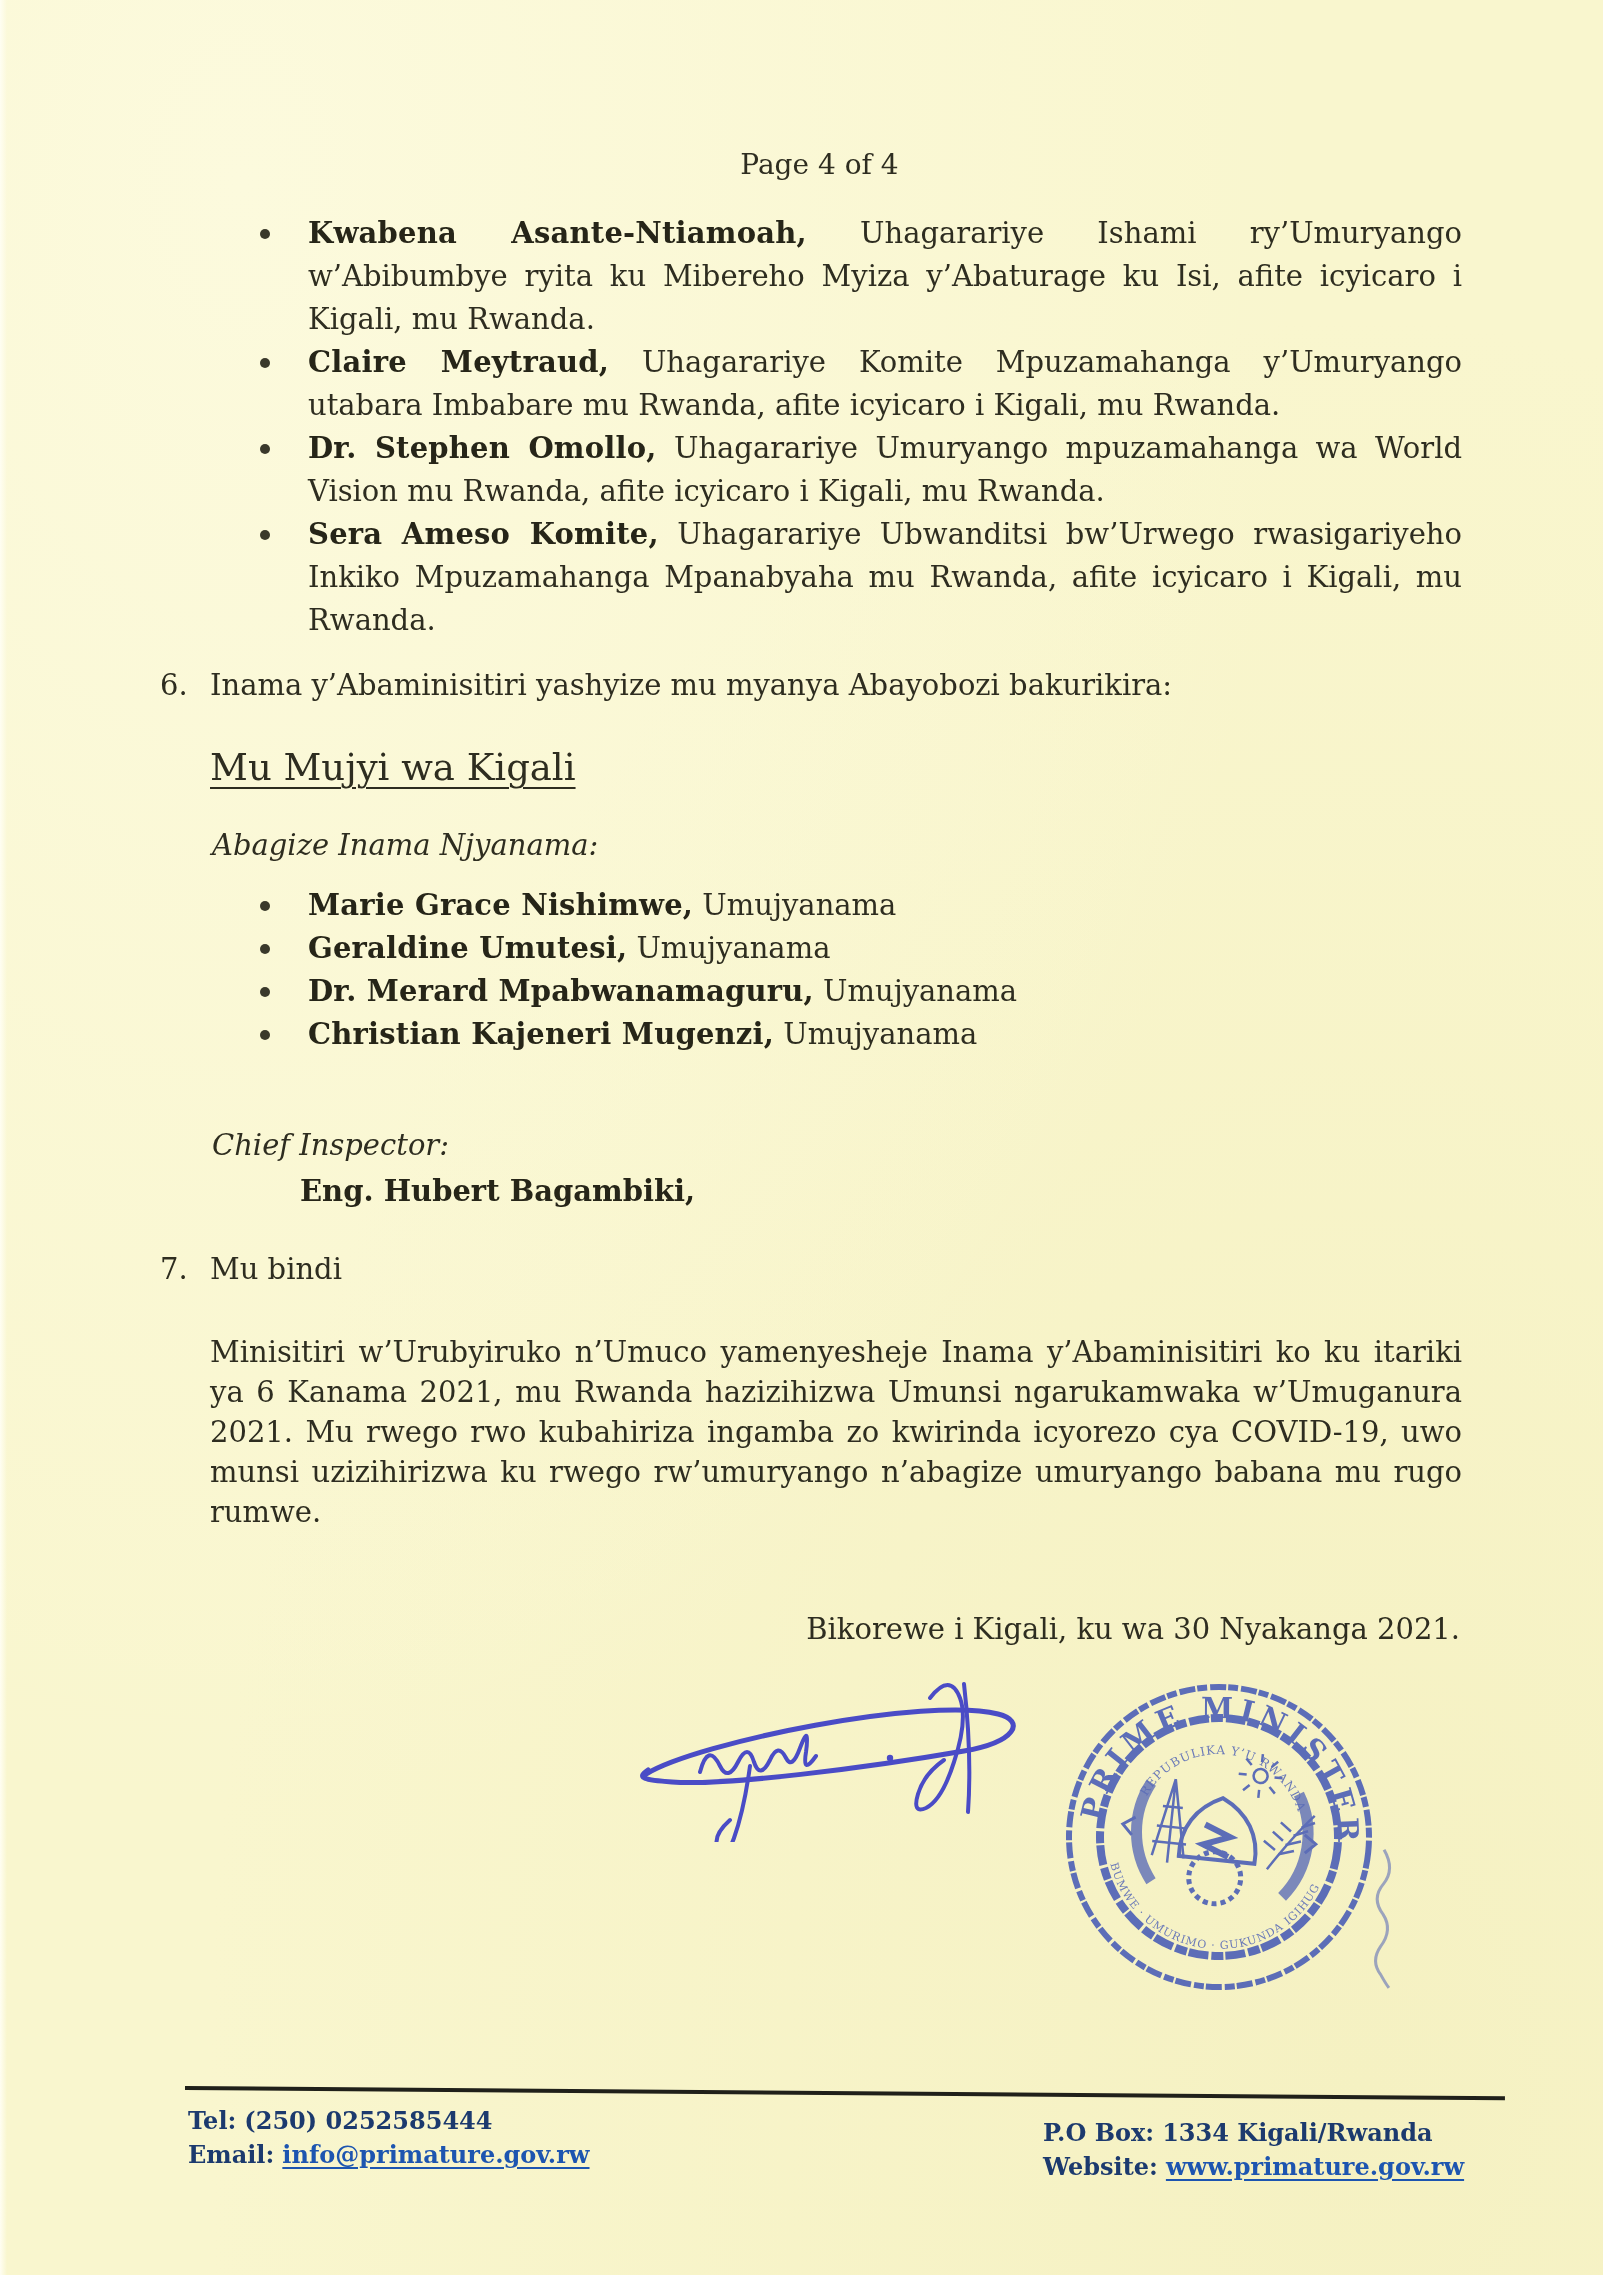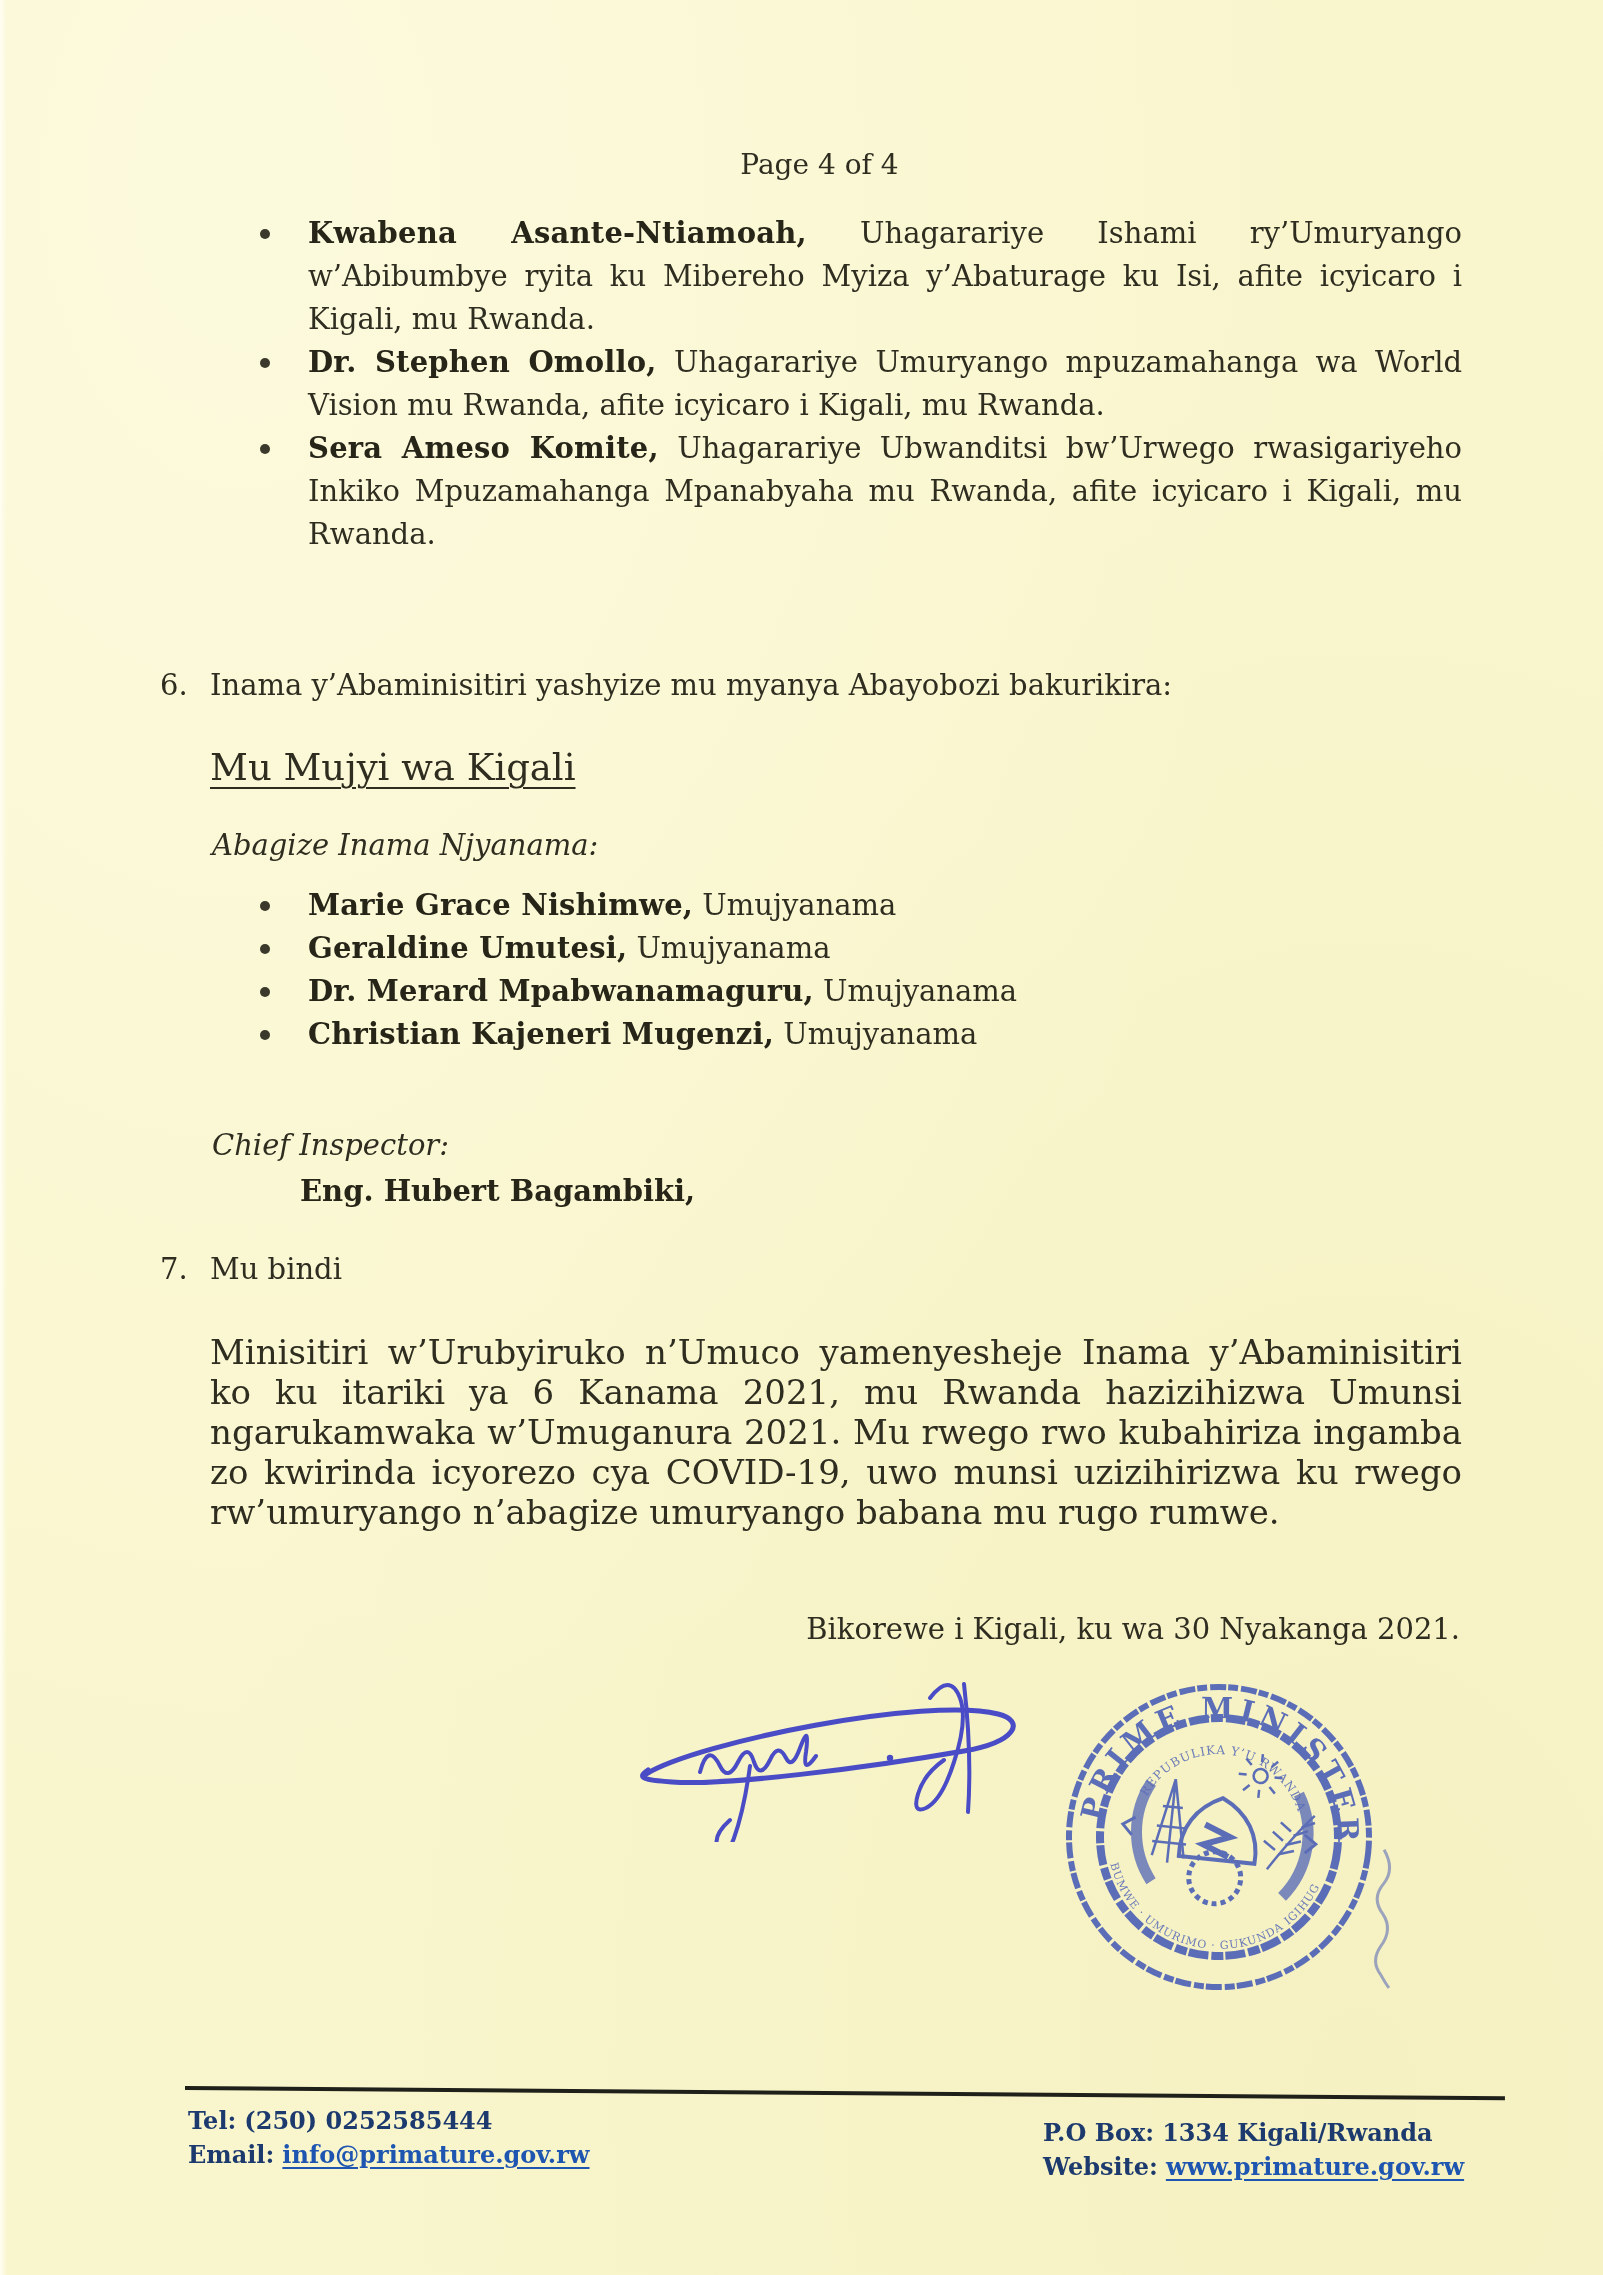--- a/index.html
+++ b/index.html
@@ -50,21 +50,21 @@
     text-decoration:underline;text-decoration-thickness:2px;text-underline-offset:7px;
     text-decoration-color:#2e2d20;
   }
   .italic-line{font-style:italic;font-size:29px;}
   .council-subheading{top:828px;left:212px;}
   .chief-label{top:1128px;left:212px;}
   .chief-name{top:1174px;left:300px;font-size:29px;font-weight:700;color:#262518;}
 
   .para7{
     top:1332px;left:210px;width:1252px;
-    font-size:34px;line-height:40px;text-align:justify;
+    font-size:29px;line-height:40px;text-align:justify;
   }
 
   .closing-line{top:1612px;left:160px;width:1300px;text-align:right;font-size:29px;}
 
   .signer{top:1820px;left:560px;width:480px;text-align:center;
     font-size:28px;font-weight:700;line-height:37px;color:#262518;}
 
   .signature-svg{left:628px;top:1652px;filter:blur(.3px);}
   .stamp-svg{left:1058px;top:1676px;filter:blur(.35px);}
   .penmark-svg{left:1352px;top:1842px;filter:blur(.3px);}
@@ -84,20 +84,24 @@
 <body>
 
 <div class="page">
 
   <div class="abs page-number">Page 4 of 4</div>
 
   <div class="abs blist rep-list">
     <div class="bitem">
       <span class="bdot"></span>
       <div class="btext"><b>Kwabena Asante-Ntiamoah,</b> <span>Uhagarariye Ishami ry’Umuryango w’Abibumbye ryita ku Mibereho Myiza y’Abaturage ku Isi, afite icyicaro i Kigali, mu Rwanda.</span></div>
+    </div>
+    <div class="bitem">
+      <span class="bdot"></span>
+      <div class="btext"><b>Claire Meytraud,</b> <span>Uhagarariye Komite Mpuzamahanga y’Umuryango utabara Imbabare mu Rwanda, afite icyicaro i Kigali, mu Rwanda.</span></div>
     </div>
     <div class="bitem">
       <span class="bdot"></span>
       <div class="btext"><b>Dr. Stephen Omollo,</b> <span>Uhagarariye Umuryango mpuzamahanga wa World Vision mu Rwanda, afite icyicaro i Kigali, mu Rwanda.</span></div>
     </div>
     <div class="bitem">
       <span class="bdot"></span>
       <div class="btext"><b>Sera Ameso Komite,</b> <span>Uhagarariye Ubwanditsi bw’Urwego rwasigariyeho Inkiko Mpuzamahanga Mpanabyaha mu Rwanda, afite icyicaro i Kigali, mu Rwanda.</span></div>
     </div>
   </div>

